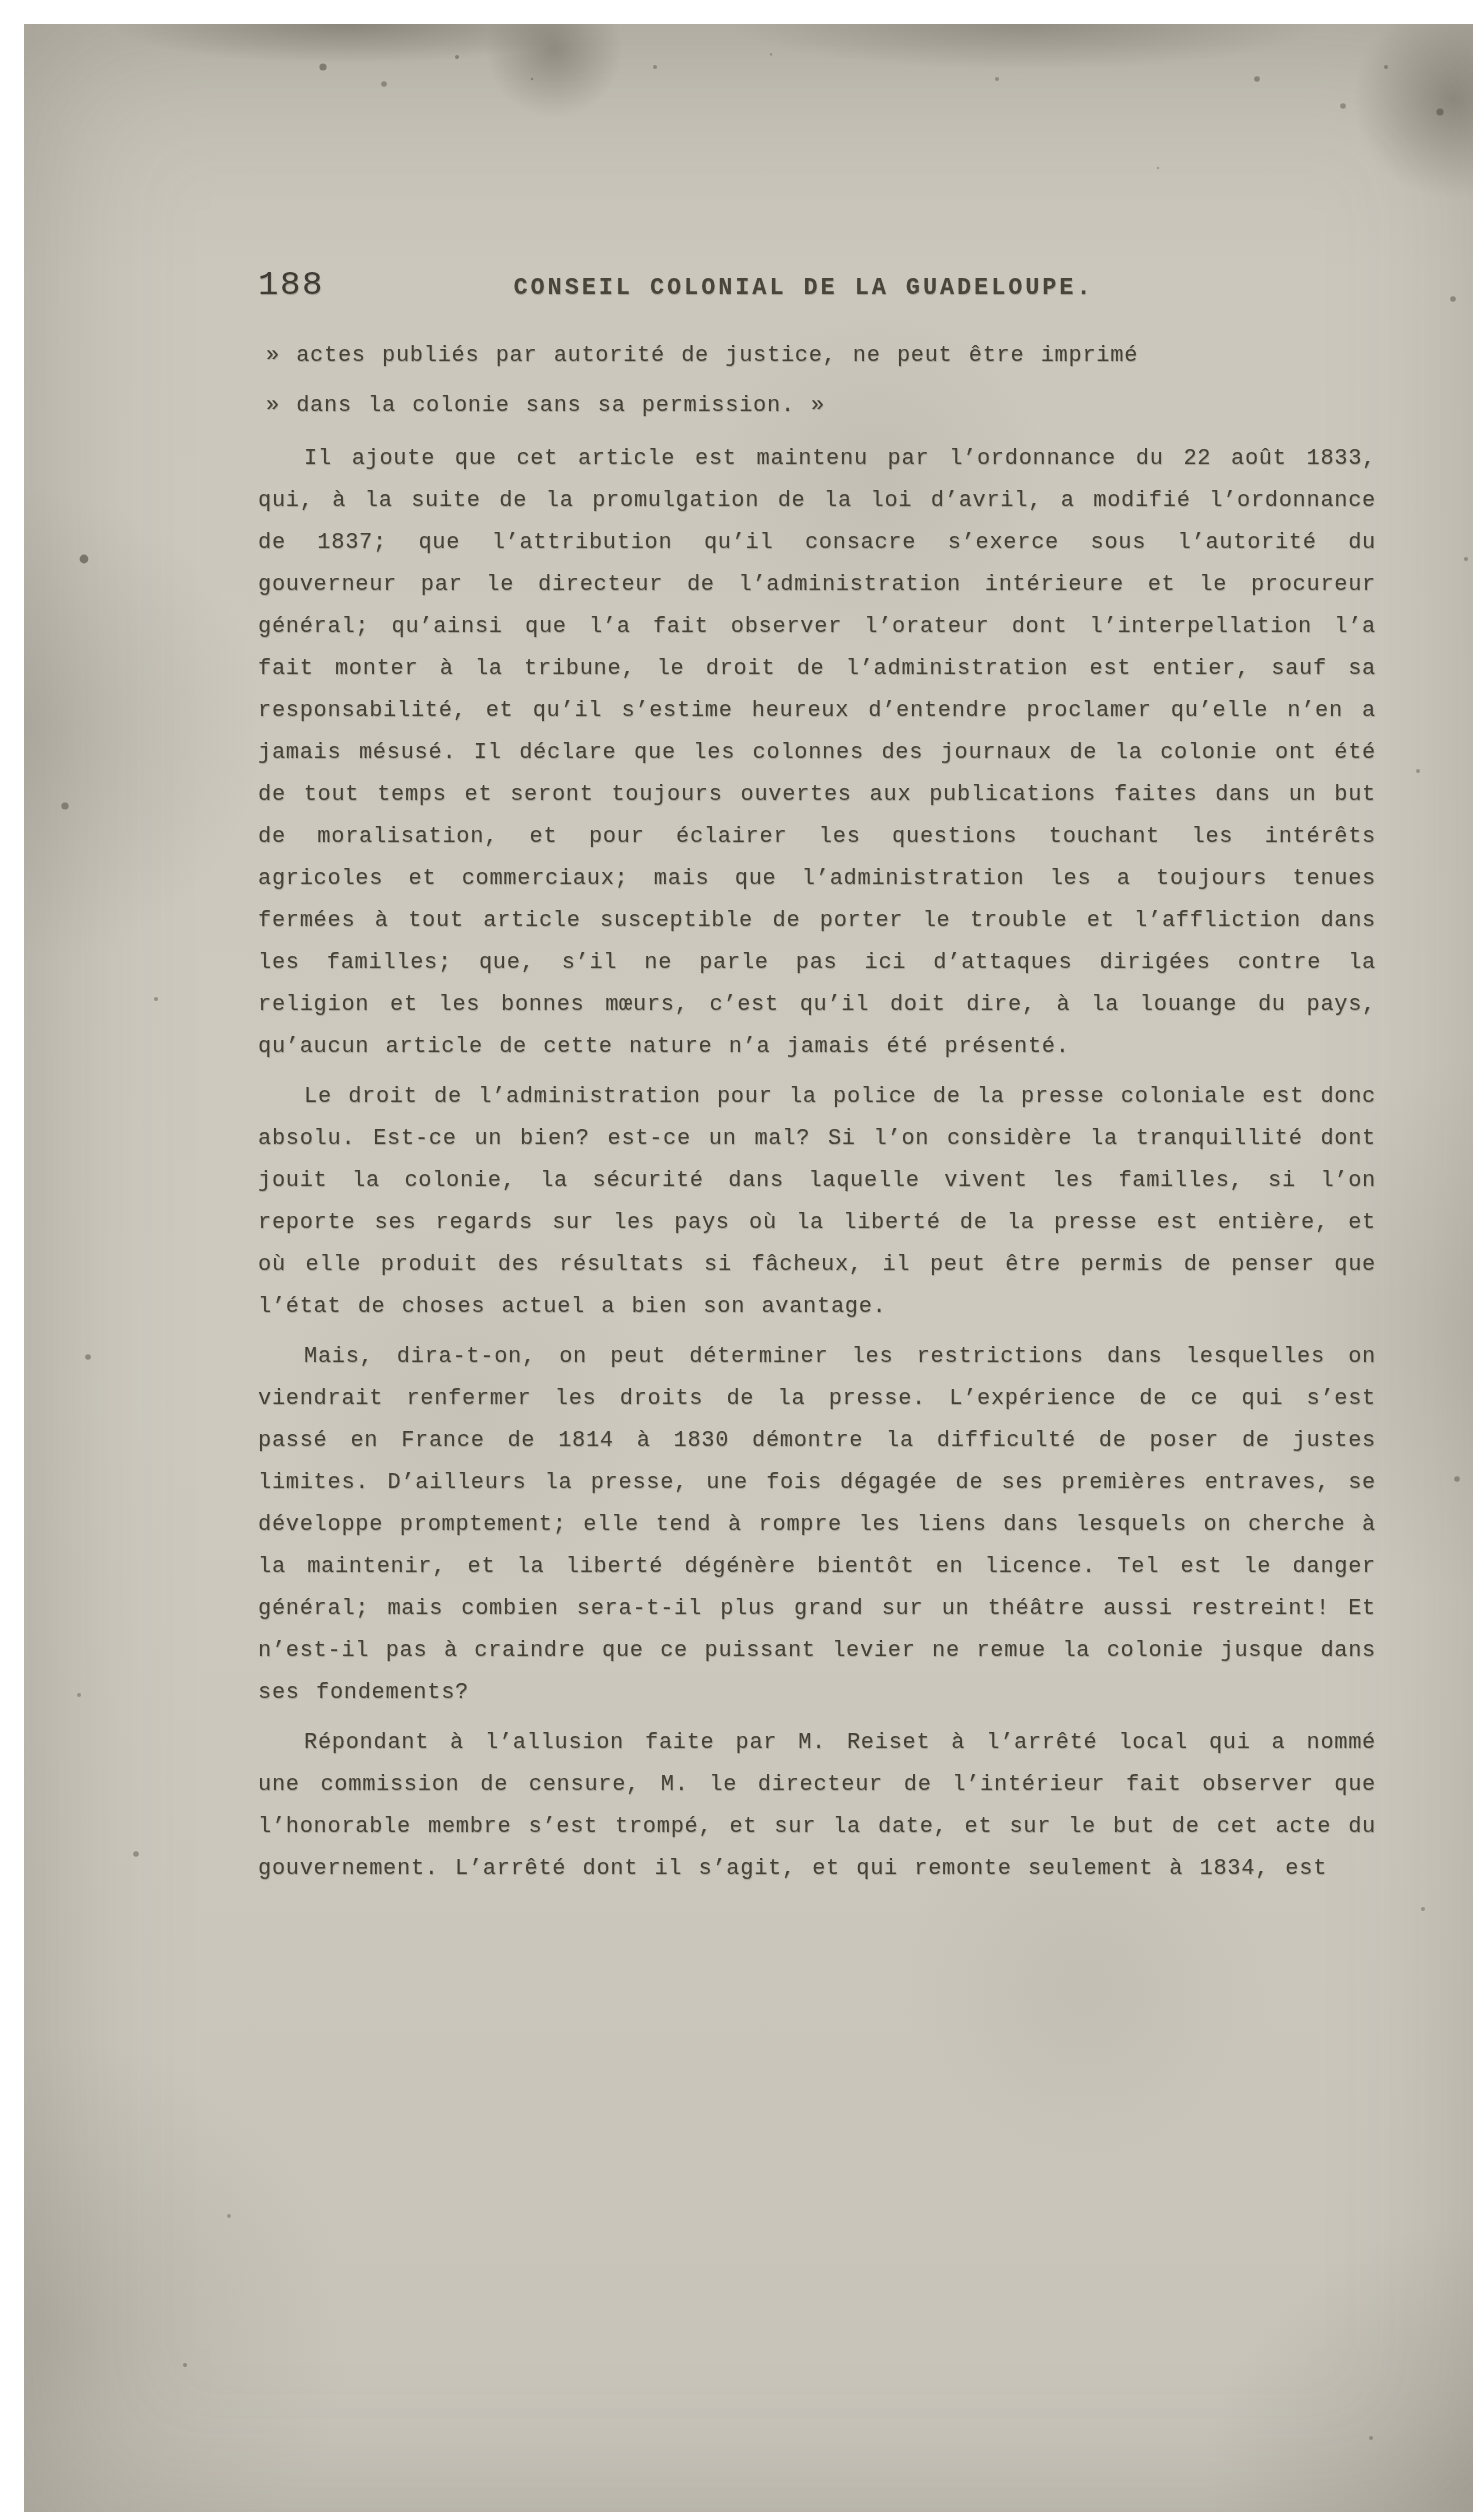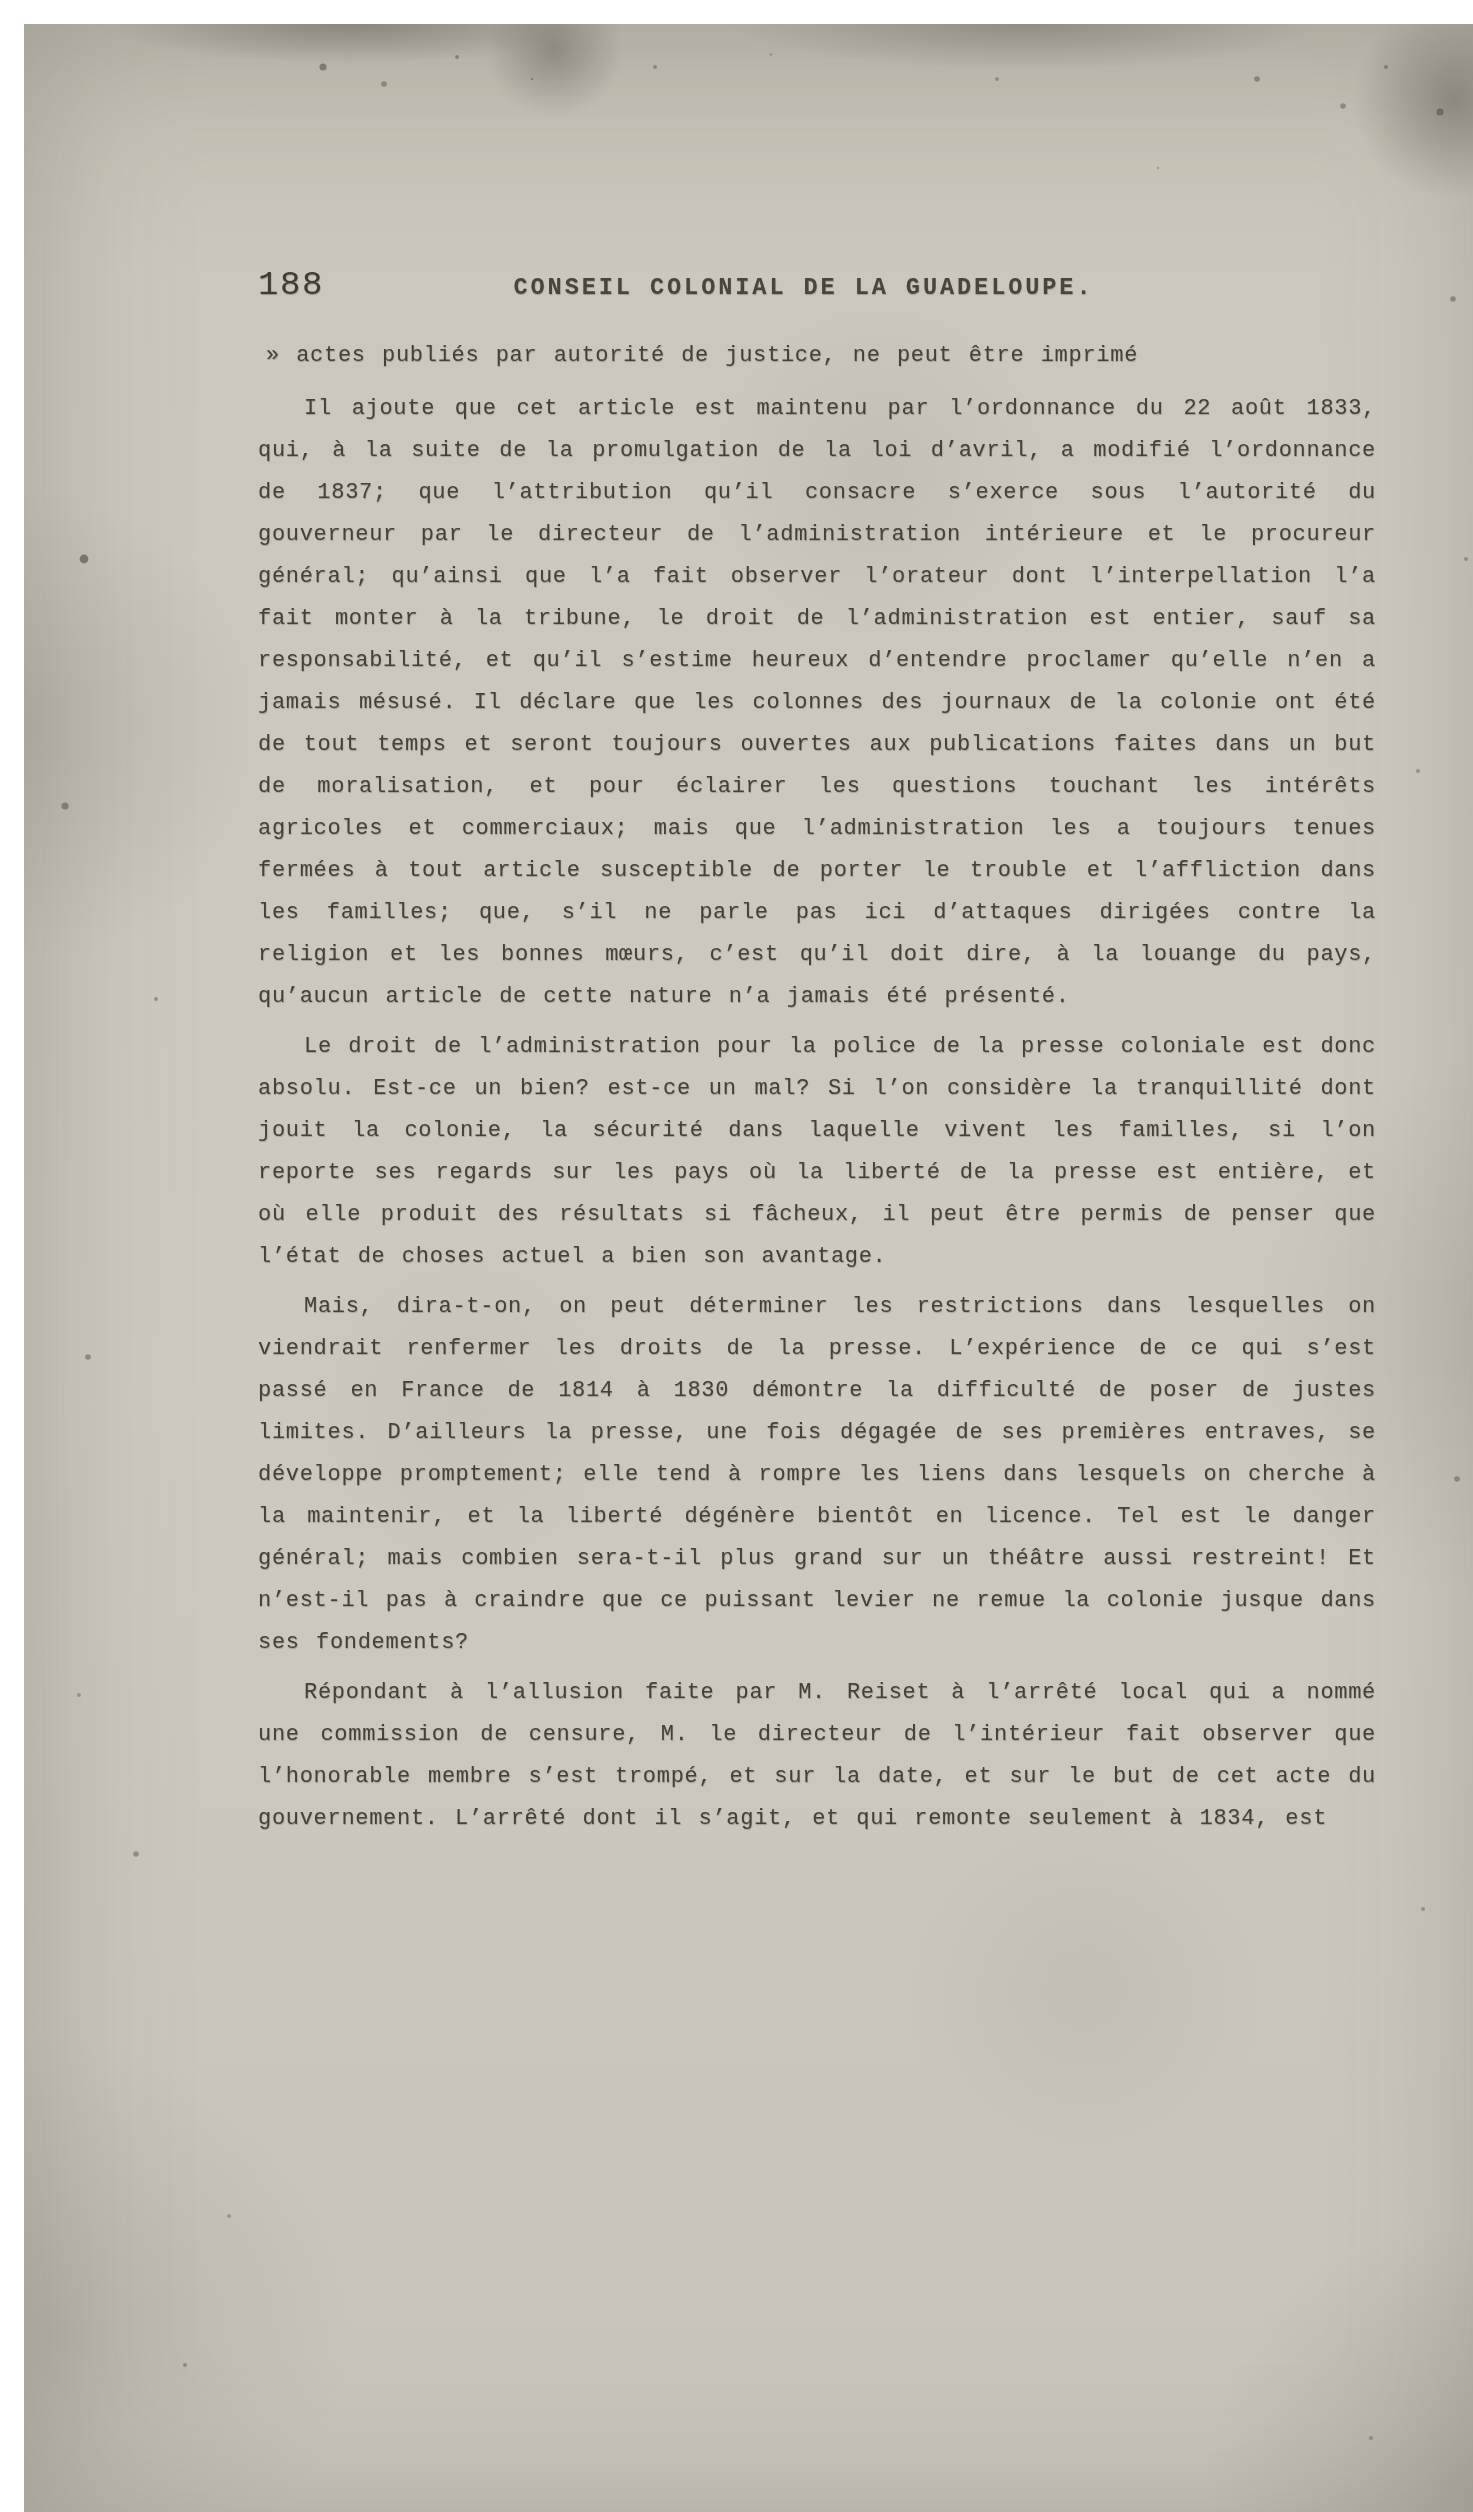--- a/index.html
+++ b/index.html
@@ -133,20 +133,21 @@
 
   <header class="page-header">
     <span class="page-number">188</span>
     <span class="running-title">CONSEIL COLONIAL DE LA GUADELOUPE.</span>
   </header>
 
   <main class="text-column">
 
     <div class="quote-block">
       <div class="quote-line">» actes publiés par autorité de justice, ne peut être imprimé</div>
+      <div class="quote-line">» dans la colonie sans sa permission. »</div>
     </div>
 
     <p class="para first">Il ajoute que cet article est maintenu par l’ordonnance du 22 août 1833, qui, à la suite de la promulgation de la loi d’avril, a modifié l’ordonnance de 1837; que l’attribution qu’il consacre s’exerce sous l’autorité du gouverneur par le directeur de l’administration intérieure et le procureur général; qu’ainsi que l’a fait observer l’orateur dont l’interpellation l’a fait monter à la tribune, le droit de l’administration est entier, sauf sa responsabilité, et qu’il s’estime heureux d’entendre proclamer qu’elle n’en a jamais mésusé. Il déclare que les colonnes des journaux de la colonie ont été de tout temps et seront toujours ouvertes aux publications faites dans un but de moralisation, et pour éclairer les questions touchant les intérêts agricoles et commerciaux; mais que l’administration les a toujours tenues fermées à tout article susceptible de porter le trouble et l’affliction dans les familles; que, s’il ne parle pas ici d’attaques dirigées contre la religion et les bonnes mœurs, c’est qu’il doit dire, à la louange du pays, qu’aucun article de cette nature n’a jamais été présenté.</p>
 
     <p class="para">Le droit de l’administration pour la police de la presse coloniale est donc absolu. Est-ce un bien? est-ce un mal? Si l’on considère la tranquillité dont jouit la colonie, la sécurité dans laquelle vivent les familles, si l’on reporte ses regards sur les pays où la liberté de la presse est entière, et où elle produit des résultats si fâcheux, il peut être permis de penser que l’état de choses actuel a bien son avantage.</p>
 
     <p class="para">Mais, dira-t-on, on peut déterminer les restrictions dans lesquelles on viendrait renfermer les droits de la presse. L’expérience de ce qui s’est passé en France de 1814 à 1830 démontre la difficulté de poser de justes limites. D’ailleurs la presse, une fois dégagée de ses premières entraves, se développe promptement; elle tend à rompre les liens dans lesquels on cherche à la maintenir, et la liberté dégénère bientôt en licence. Tel est le danger général; mais combien sera-t-il plus grand sur un théâtre aussi restreint! Et n’est-il pas à craindre que ce puissant levier ne remue la colonie jusque dans ses fondements?</p>
 
     <p class="para">Répondant à l’allusion faite par M. Reiset à l’arrêté local qui a nommé une commission de censure, M. le directeur de l’intérieur fait observer que l’honorable membre s’est trompé, et sur la date, et sur le but de cet acte du gouvernement. L’arrêté dont il s’agit, et qui remonte seulement à 1834, est</p>
 

